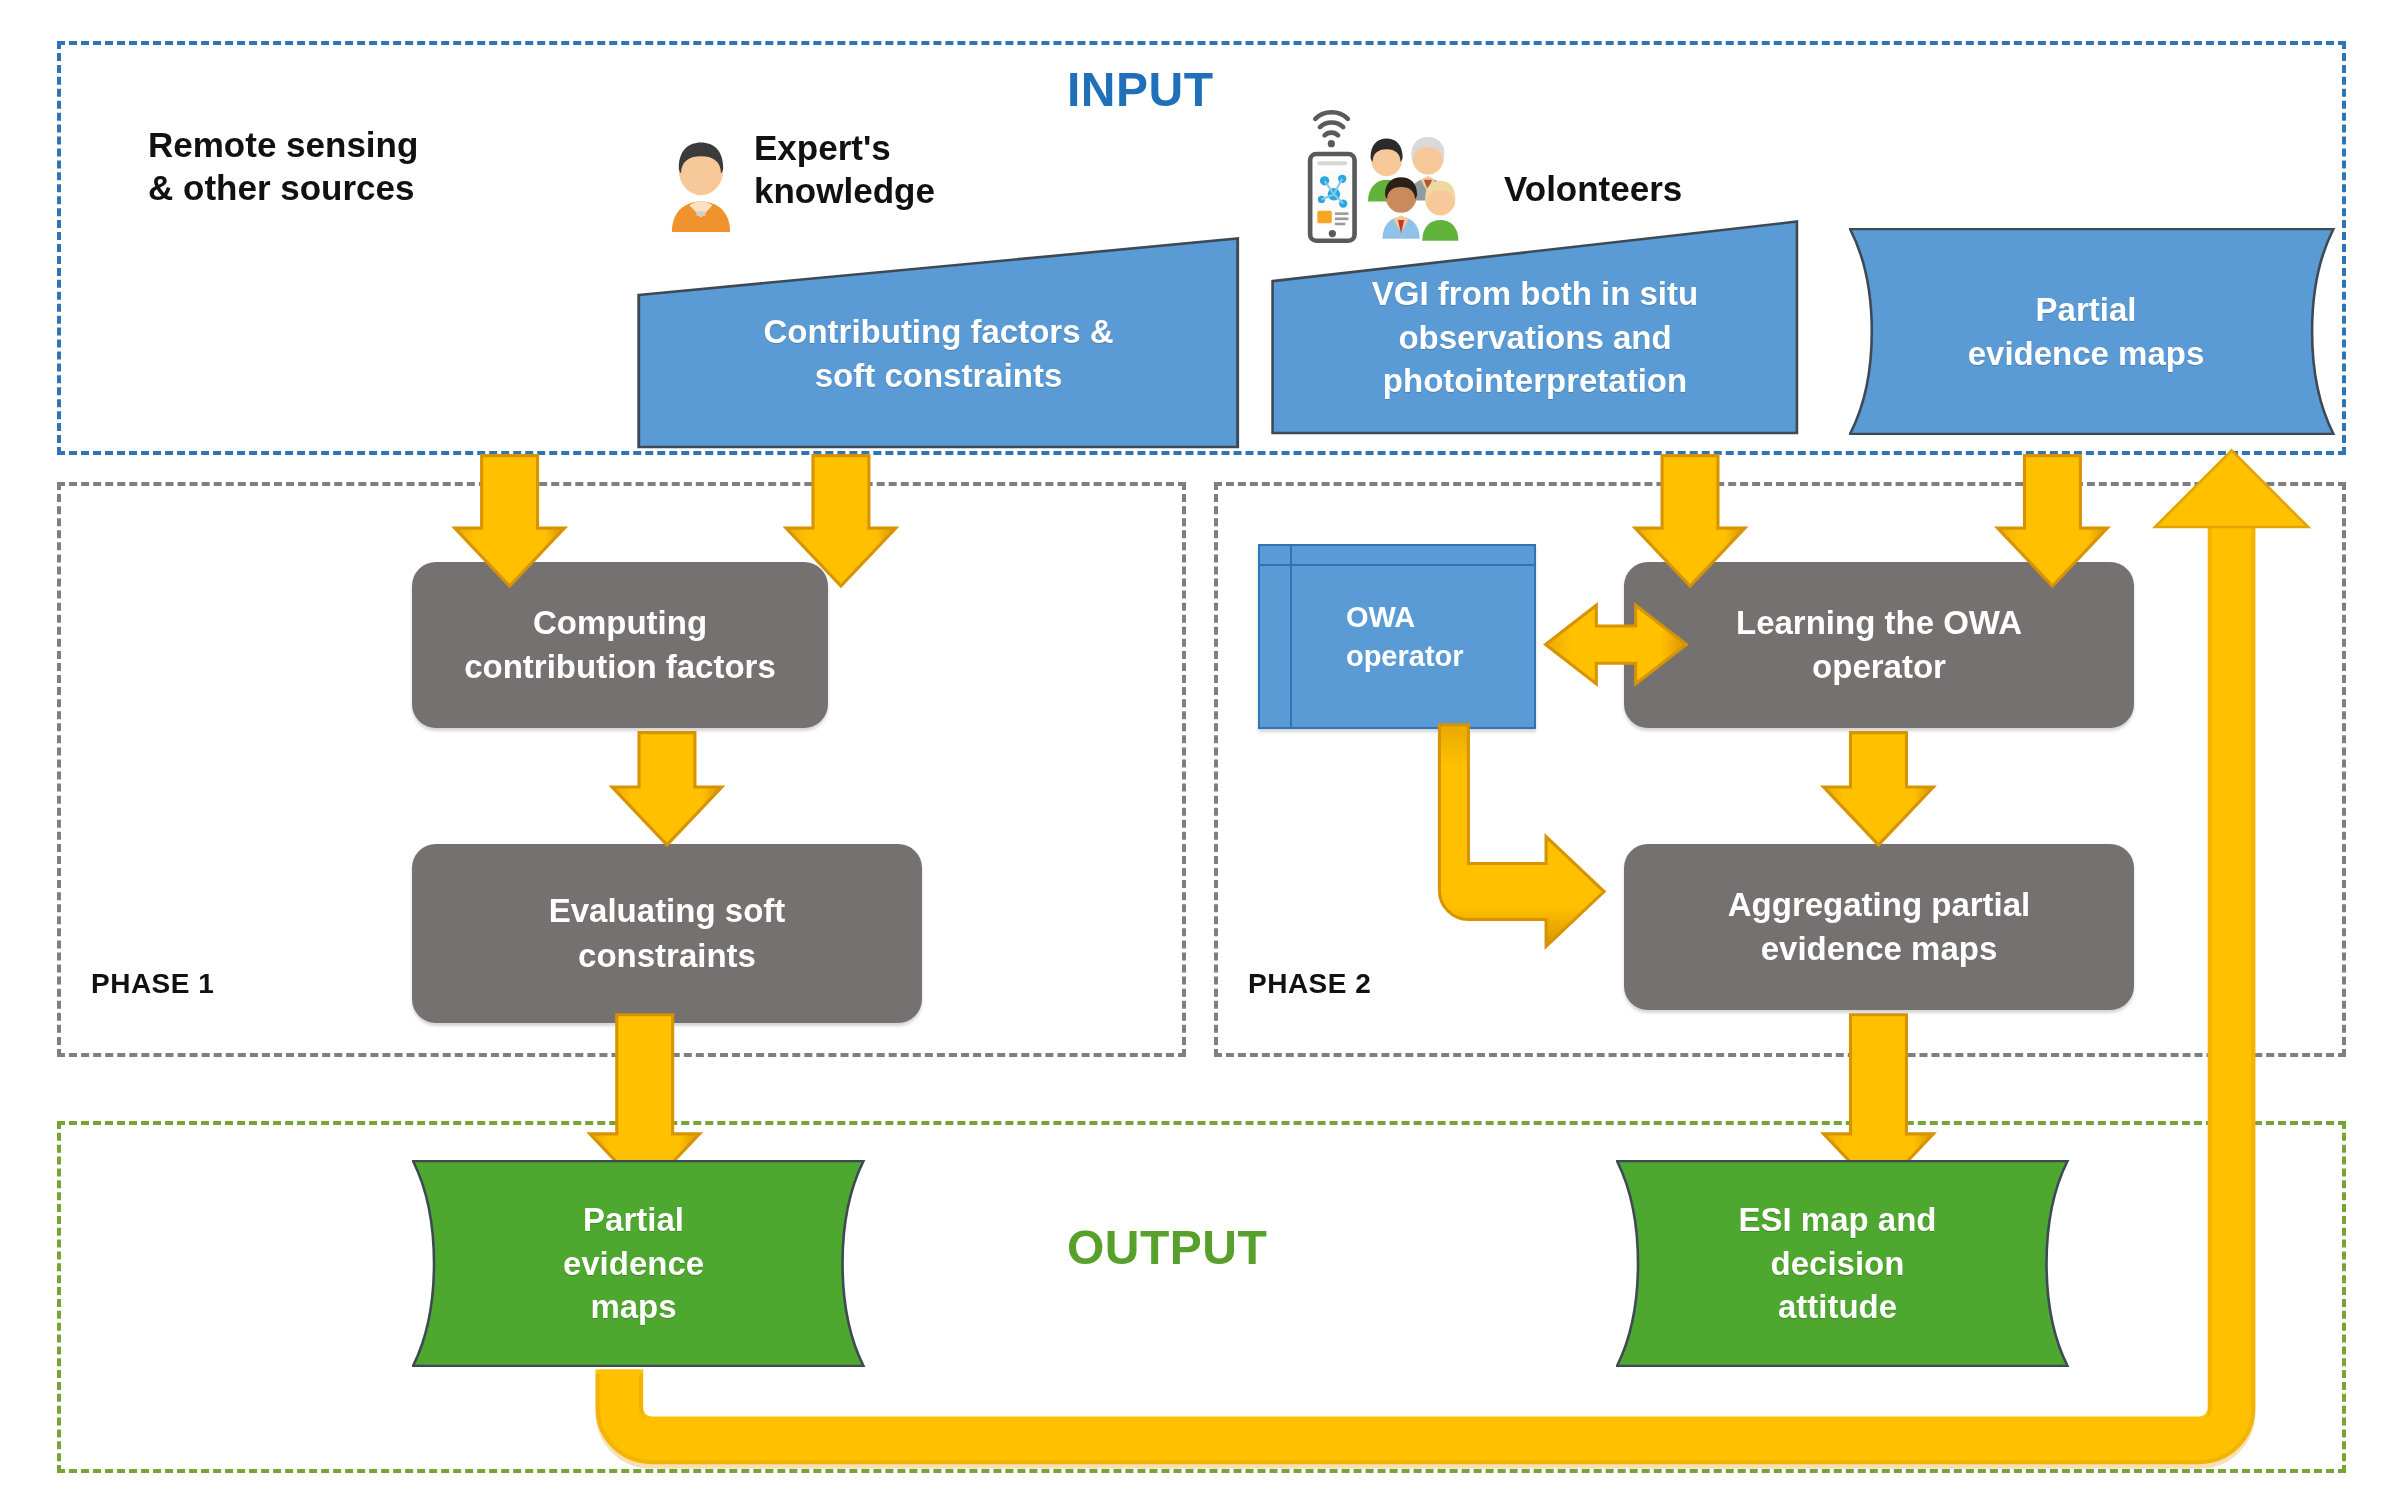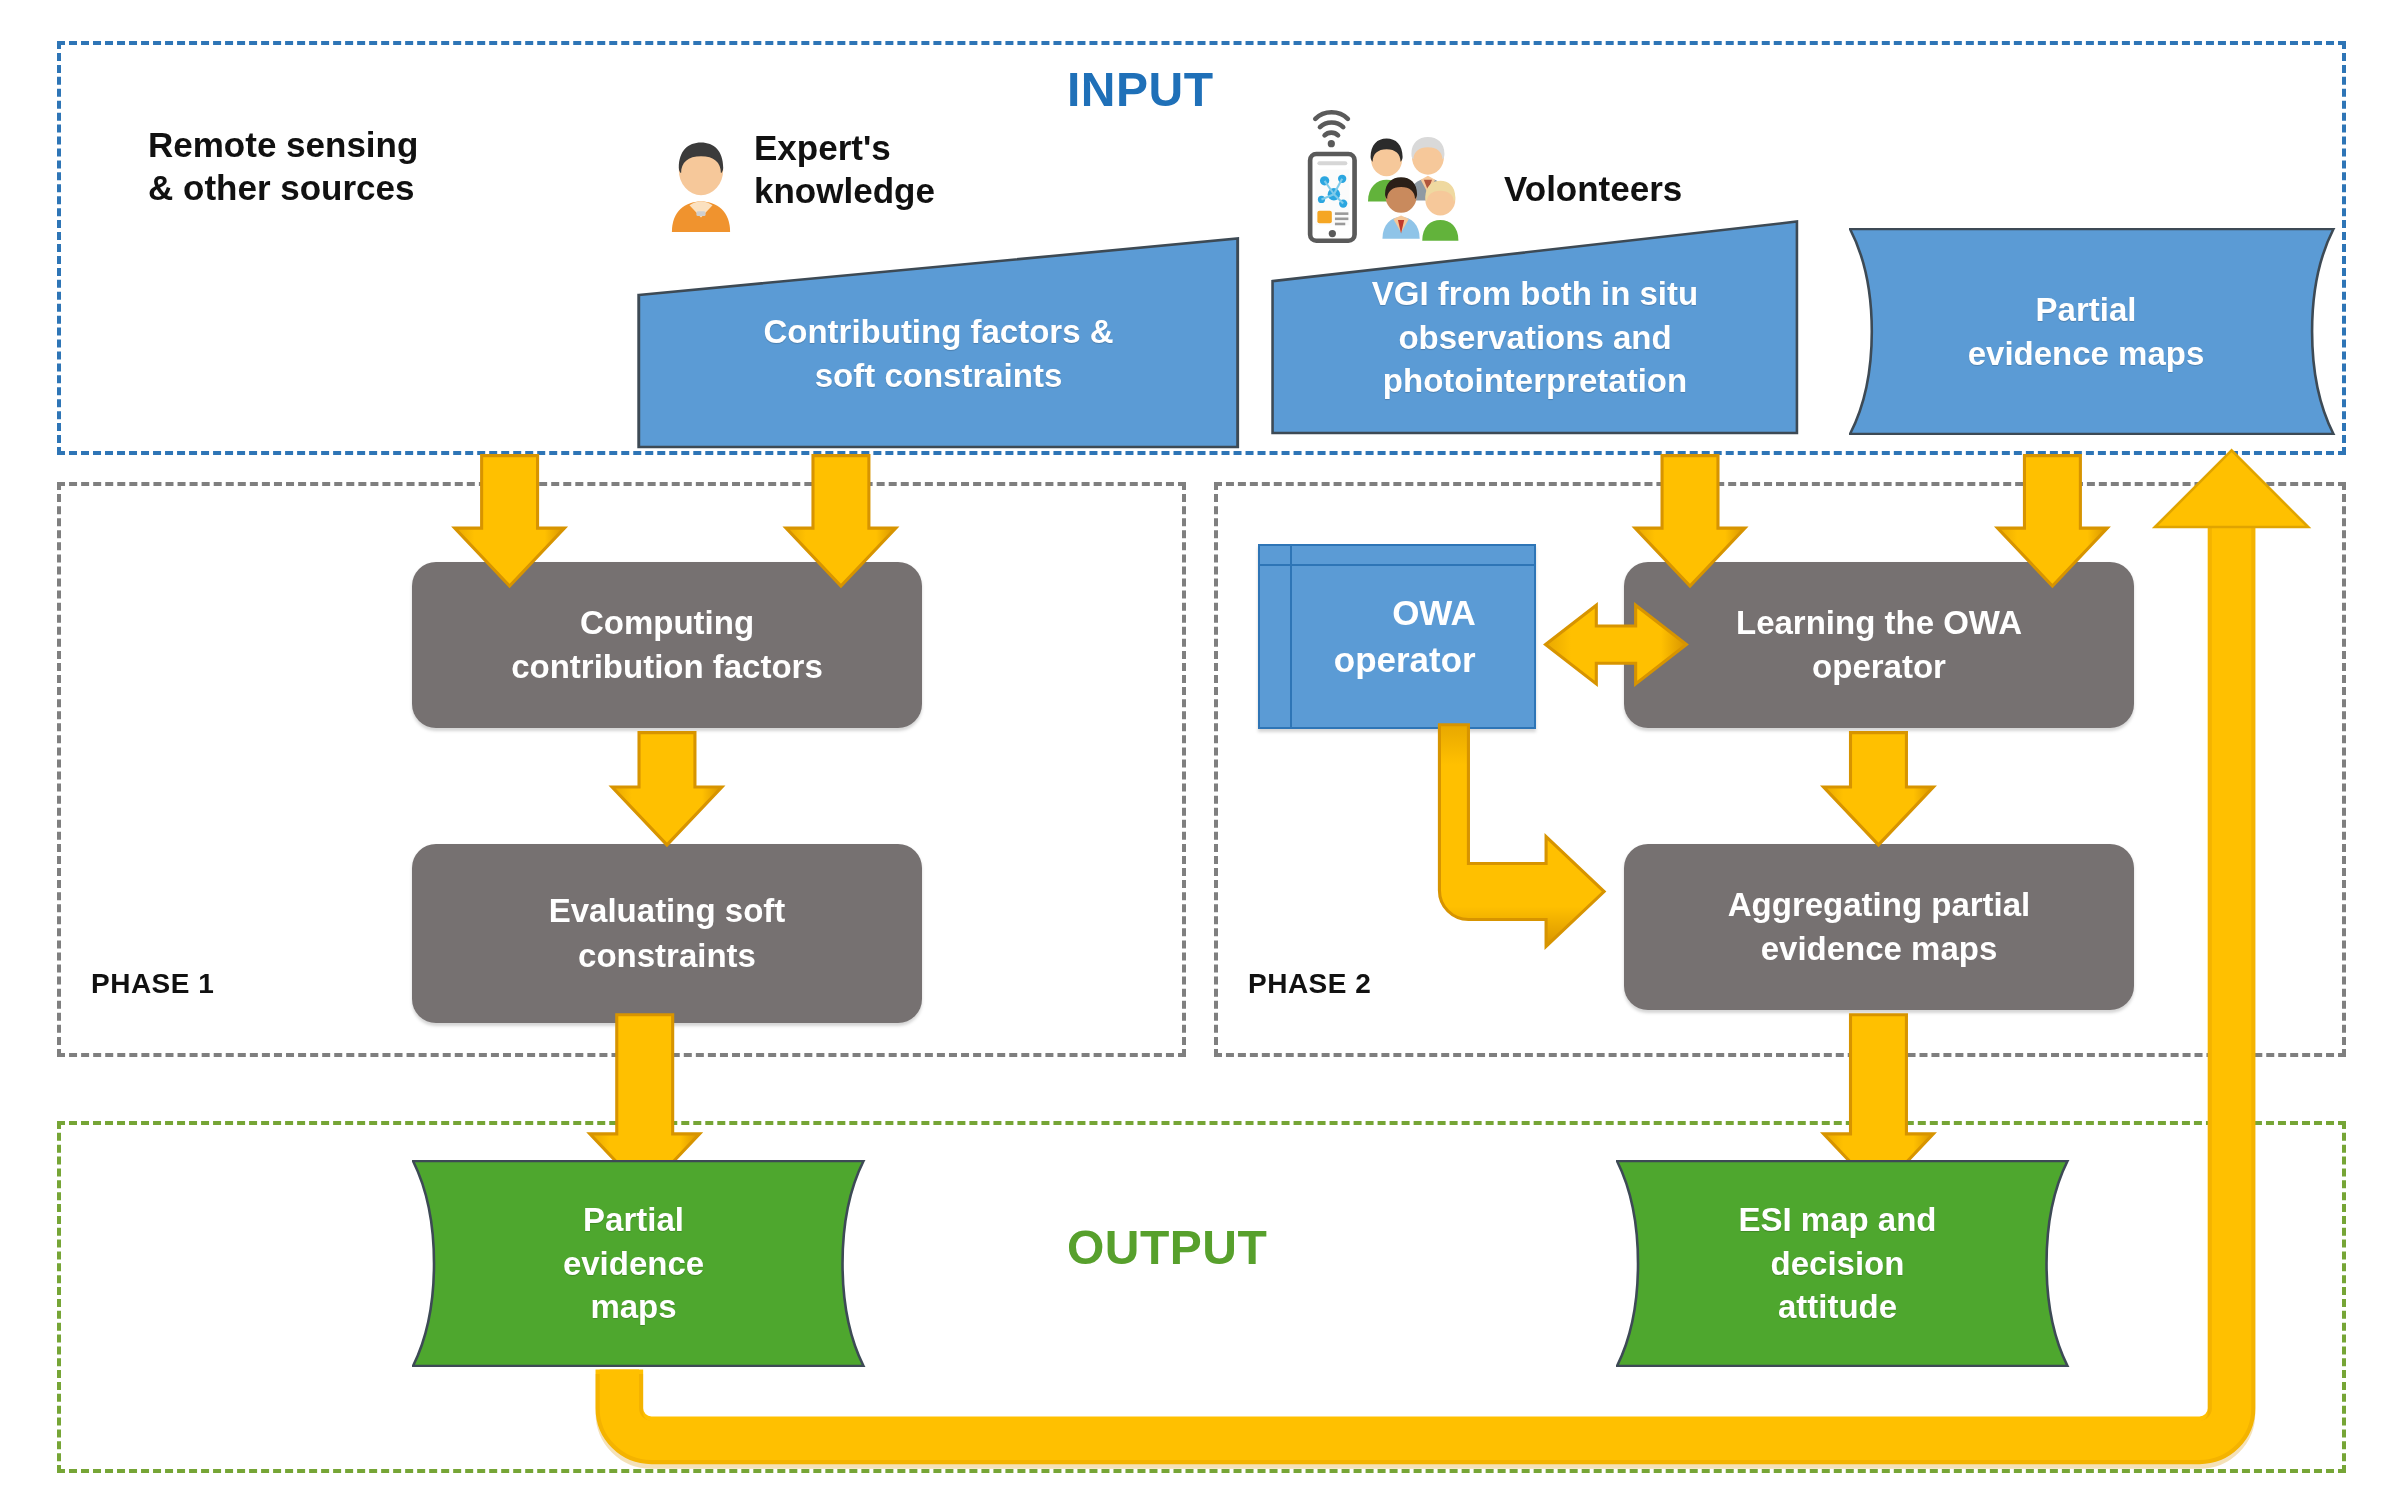--- a/index.html
+++ b/index.html
@@ -32,22 +32,22 @@
   .shape svg{position:absolute;left:0;top:0;width:100%;height:100%;z-index:1;}
 
   .gbox{position:absolute;background:#767171;border-radius:24px;display:flex;
         align-items:center;justify-content:center;box-shadow:0 2.6px 3.1px rgba(0,0,0,.17);}
   .gbox .lbl{color:#fff;font-weight:bold;font-size:33px;line-height:1.34;text-align:center;padding:0 18.6px;}
 
   .owabox{position:absolute;background:#5b9bd5;border:2.6px solid #2e75b6;
           display:flex;align-items:center;justify-content:center;box-shadow:0 2.6px 3.1px rgba(0,0,0,.17);}
   .owabox .topbar{position:absolute;left:0;top:0;right:0;height:17.6px;border-bottom:2.1px solid #2e75b6;}
   .owabox .sidebar{position:absolute;left:0;top:0;bottom:0;width:30px;border-right:2.1px solid #2e75b6;}
-  .owabox .lbl{position:relative;z-index:2;color:#fff;font-weight:bold;font-size:35px;
-               line-height:1.34;text-align:right;}
+  .owabox .lbl{position:relative;z-index:2;color:#fff;font-weight:bold;font-size:29px;
+               line-height:1.34;text-align:left;}
 
   
   .arrow{position:absolute;}
 
   
   .icon{position:absolute;}
 </style>
 </head>
 <body>
 
@@ -157,21 +157,21 @@
   <div class="shape" style="left:1849px;top:228px;width:500px;height:207px;">
     <svg viewBox="0 0 965 400" preserveAspectRatio="none">
       <path d="M2 2 H935 C880 110 880 290 935 398 H2 C58 290 58 110 2 2 Z" fill="#5b9bd5" stroke="#3d4a55" stroke-width="5"></path>
     </svg>
     <div class="lbl" style="margin-left:-26px;">Partial<br>evidence maps</div>
   </div>
 
   <div class="region phase1"></div>
   <div class="phase-lbl p1">PHASE 1</div>
 
-  <div class="gbox" style="left:412px;top:562px;width:510px;height:166px;">
+  <div class="gbox" style="left:412px;top:562px;width:416px;height:166px;">
     <div class="lbl">Computing<br>contribution factors</div>
   </div>
 
   <div class="gbox" style="left:412px;top:844px;width:510px;height:179px;">
     <div class="lbl">Evaluating soft<br>constraints</div>
   </div>
 
   <div class="region phase2"></div>
   <div class="phase-lbl p2">PHASE 2</div>
 

